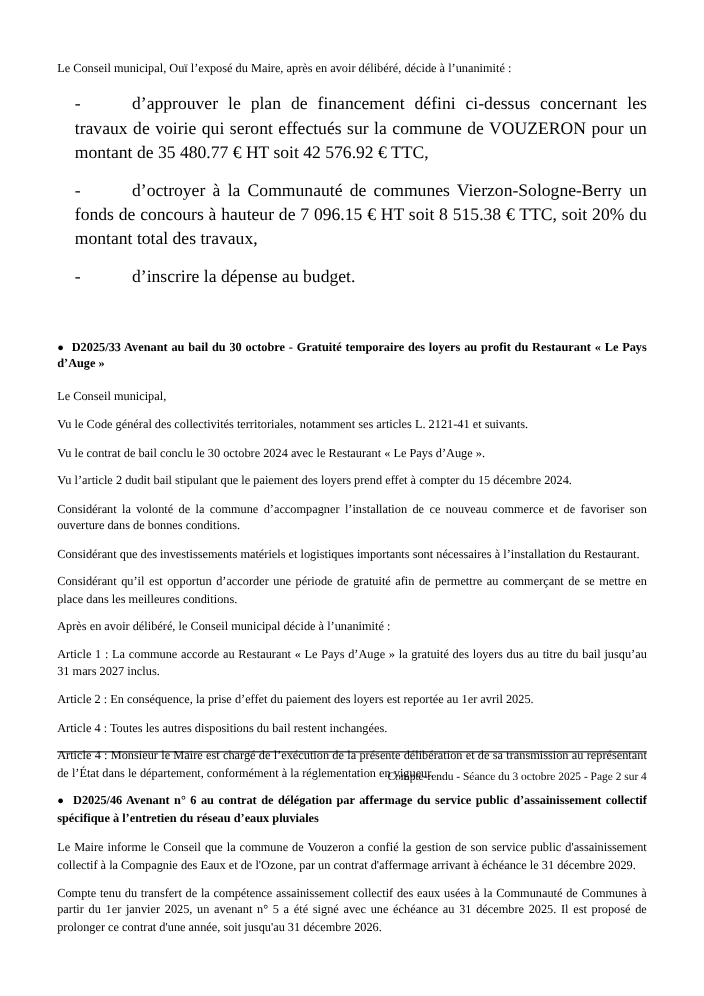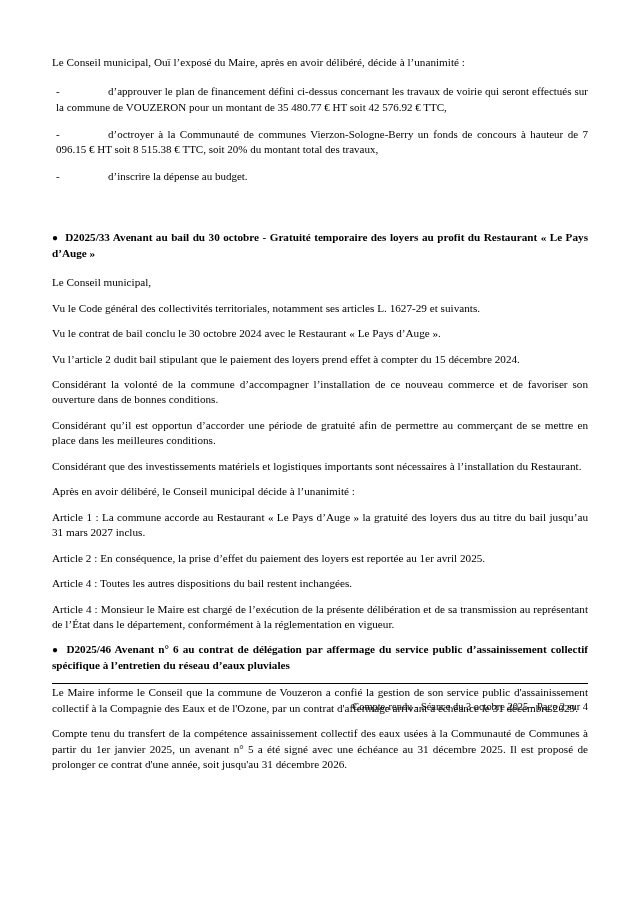--- a/index.html
+++ b/index.html
@@ -26,22 +26,22 @@
   p {
     margin: 0 0 9px 0;
     font-size: 11.2px;
     line-height: 1.38;
     text-align: justify;
   }
   .para-intro {
     margin-bottom: 14px;
   }
   .dash-item {
-    margin: 0 0 12px 4px;
-    font-size: 11px;
+    margin: 0 0 12px 16px;
+    font-size: 16px;
     line-height: 1.38;
     text-align: justify;
   }
   .dash-item .dash {
     display: inline-block;
     width: 52px;
   }
   .spacer-lg { height: 34px; }
   .heading {
     font-weight: bold;
@@ -89,26 +89,26 @@
   <p class="dash-item"><span class="dash">-</span><span>d’octroyer à la Communauté de communes Vierzon-Sologne-Berry un fonds de concours à hauteur de 7 096.15 € HT soit   8 515.38 € TTC, soit 20% du montant total des travaux,</span></p>
 
   <p class="dash-item"><span class="dash">-</span><span>d’inscrire la dépense au budget.</span></p>
 
   <div class="spacer-lg"></div>
 
   <p class="heading heading-justify"><span class="bullet">●</span> <span>D2025/33 Avenant au bail du 30 octobre - Gratuité temporaire des loyers au profit du Restaurant « Le Pays d’Auge »</span></p>
 
   <div class="block-lines">
     <p>Le Conseil municipal,</p>
-    <p>Vu le Code général des collectivités territoriales, notamment ses articles L. 1627-29 et suivants.</p>
+    <p>Vu le Code général des collectivités territoriales, notamment ses articles L. 2121-41 et suivants.</p>
     <p>Vu le contrat de bail conclu le 30 octobre 2024 avec le Restaurant « Le Pays d’Auge ».</p>
     <p>Vu l’article 2 dudit bail stipulant que le paiement des loyers prend effet à compter du 15 décembre 2024.</p>
     <p>Considérant la volonté de la commune d’accompagner l’installation de ce nouveau commerce et de favoriser son ouverture dans de bonnes conditions.</p>
+    <p>Considérant que des investissements matériels et logistiques importants sont nécessaires à l’installation du Restaurant.</p>
     <p>Considérant qu’il est opportun d’accorder une période de gratuité afin de permettre au commerçant de se mettre en place dans les meilleures conditions.</p>
-    <p>Considérant que des investissements matériels et logistiques importants sont nécessaires à l’installation du Restaurant.</p>
     <p>Après en avoir délibéré, le Conseil municipal décide à l’unanimité :</p>
     <p>Article 1 : La commune accorde au Restaurant « Le Pays d’Auge » la gratuité des loyers dus au titre du bail jusqu’au 31 mars 2027 inclus.</p>
     <p>Article 2 : En conséquence, la prise d’effet du paiement des loyers est reportée au 1er avril 2025.</p>
     <p>Article 4 : Toutes les autres dispositions du bail restent inchangées.</p>
     <p>Article 4 : Monsieur le Maire est chargé de l’exécution de la présente délibération et de sa transmission au représentant de l’État dans le département, conformément à la réglementation en vigueur.</p>
   </div>
 
   <p class="heading heading-justify heading-34"><span class="bullet">●</span> <span>D2025/46 Avenant n° 6 au contrat de délégation par affermage du service public d’assainissement collectif spécifique à l’entretien du réseau d’eaux pluviales</span></p>
 
   <div class="block-lines">

